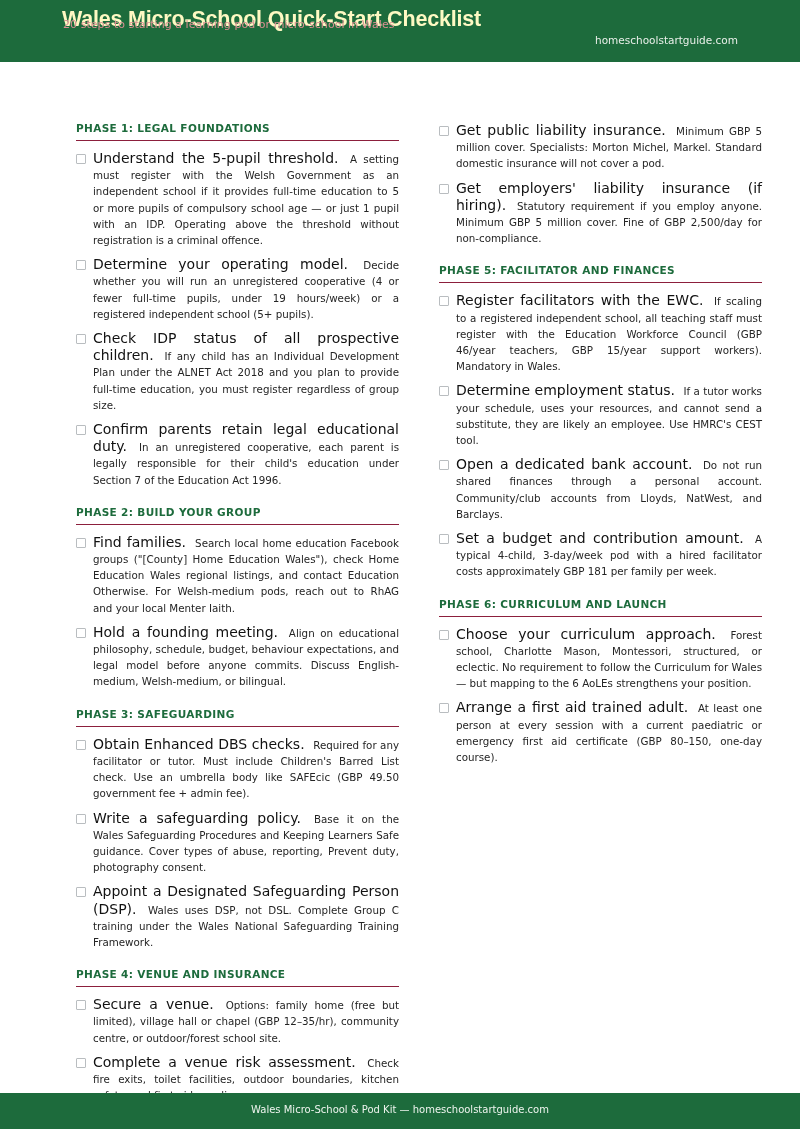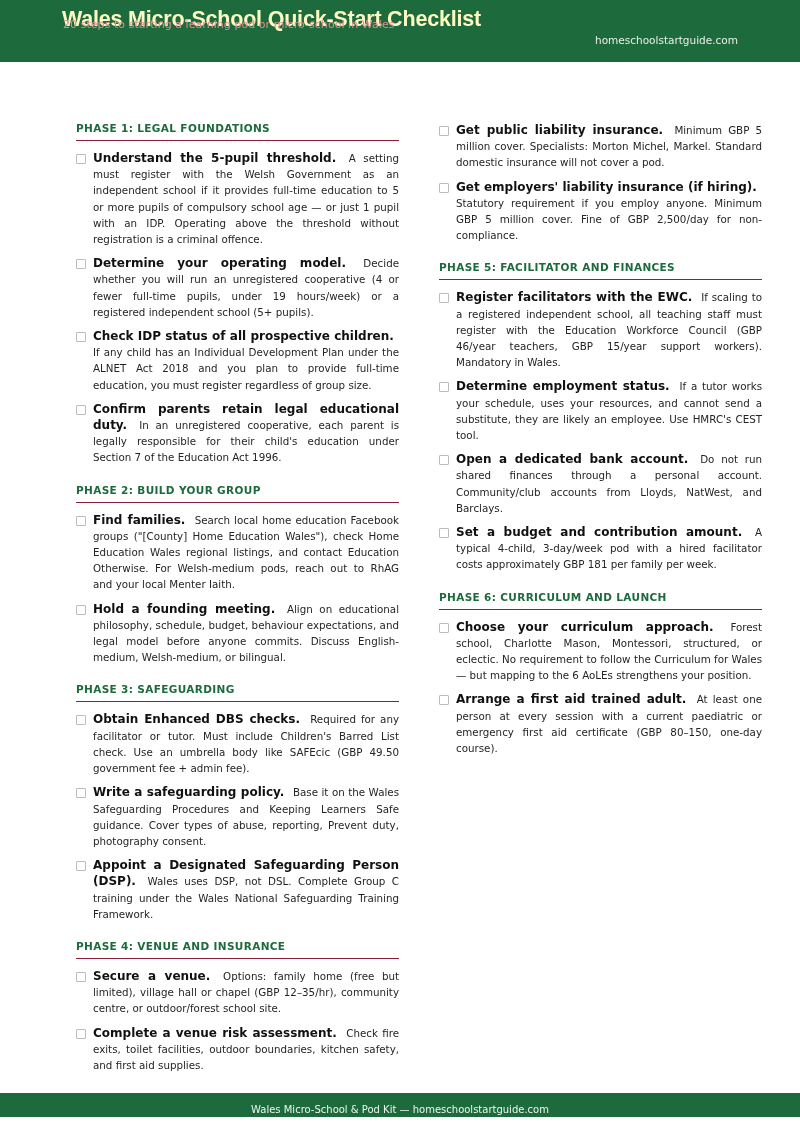--- a/index.html
+++ b/index.html
@@ -114,35 +114,35 @@
   }
   .item-text {
     flex: 1 1 auto;
     font-size: 10.3px;
     line-height: 16.2px;
     text-align: justify;
     color: #242424;
     hyphens: auto;
   }
   .item-text .lead {
-    font-weight: bold;
-    font-size: 12px;
+    font-weight: normal;
+    font-size: 14px;
     color: #111111;
   }
   .item-text .body {
     font-size: 10.3px;
   }
 
   
   .footer-band {
     position: absolute;
     left: 0;
     top: 1093px;
     width: 800px;
-    height: 24px;
+    height: 36px;
     background: #1d6b3c;
   }
   .footer-text {
     position: absolute;
     width: 100%;
     text-align: center;
     top: 11px;
     font-size: 10px;
     color: #eef4ee;
   }

